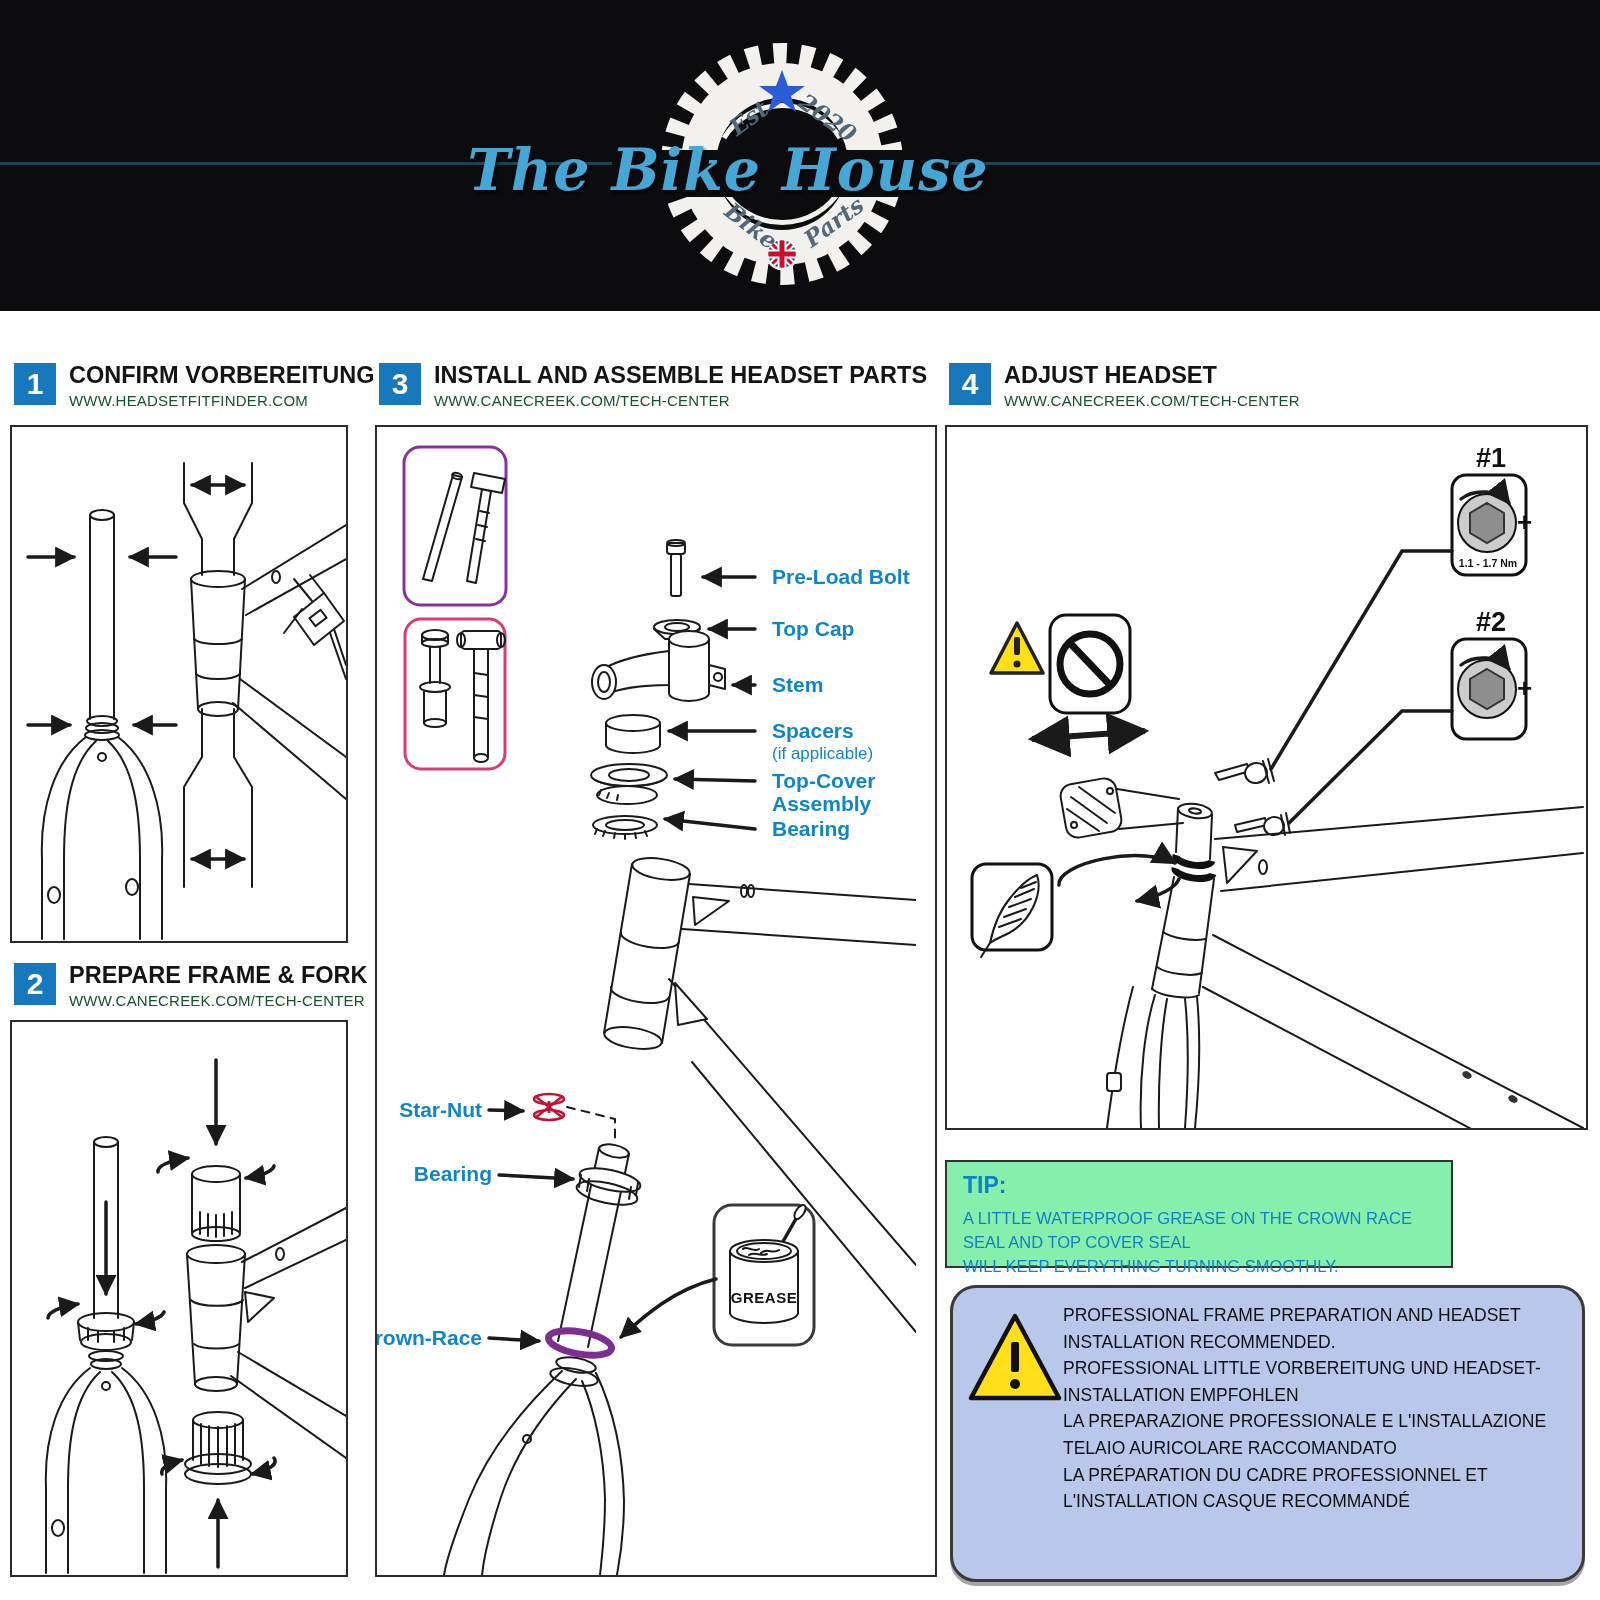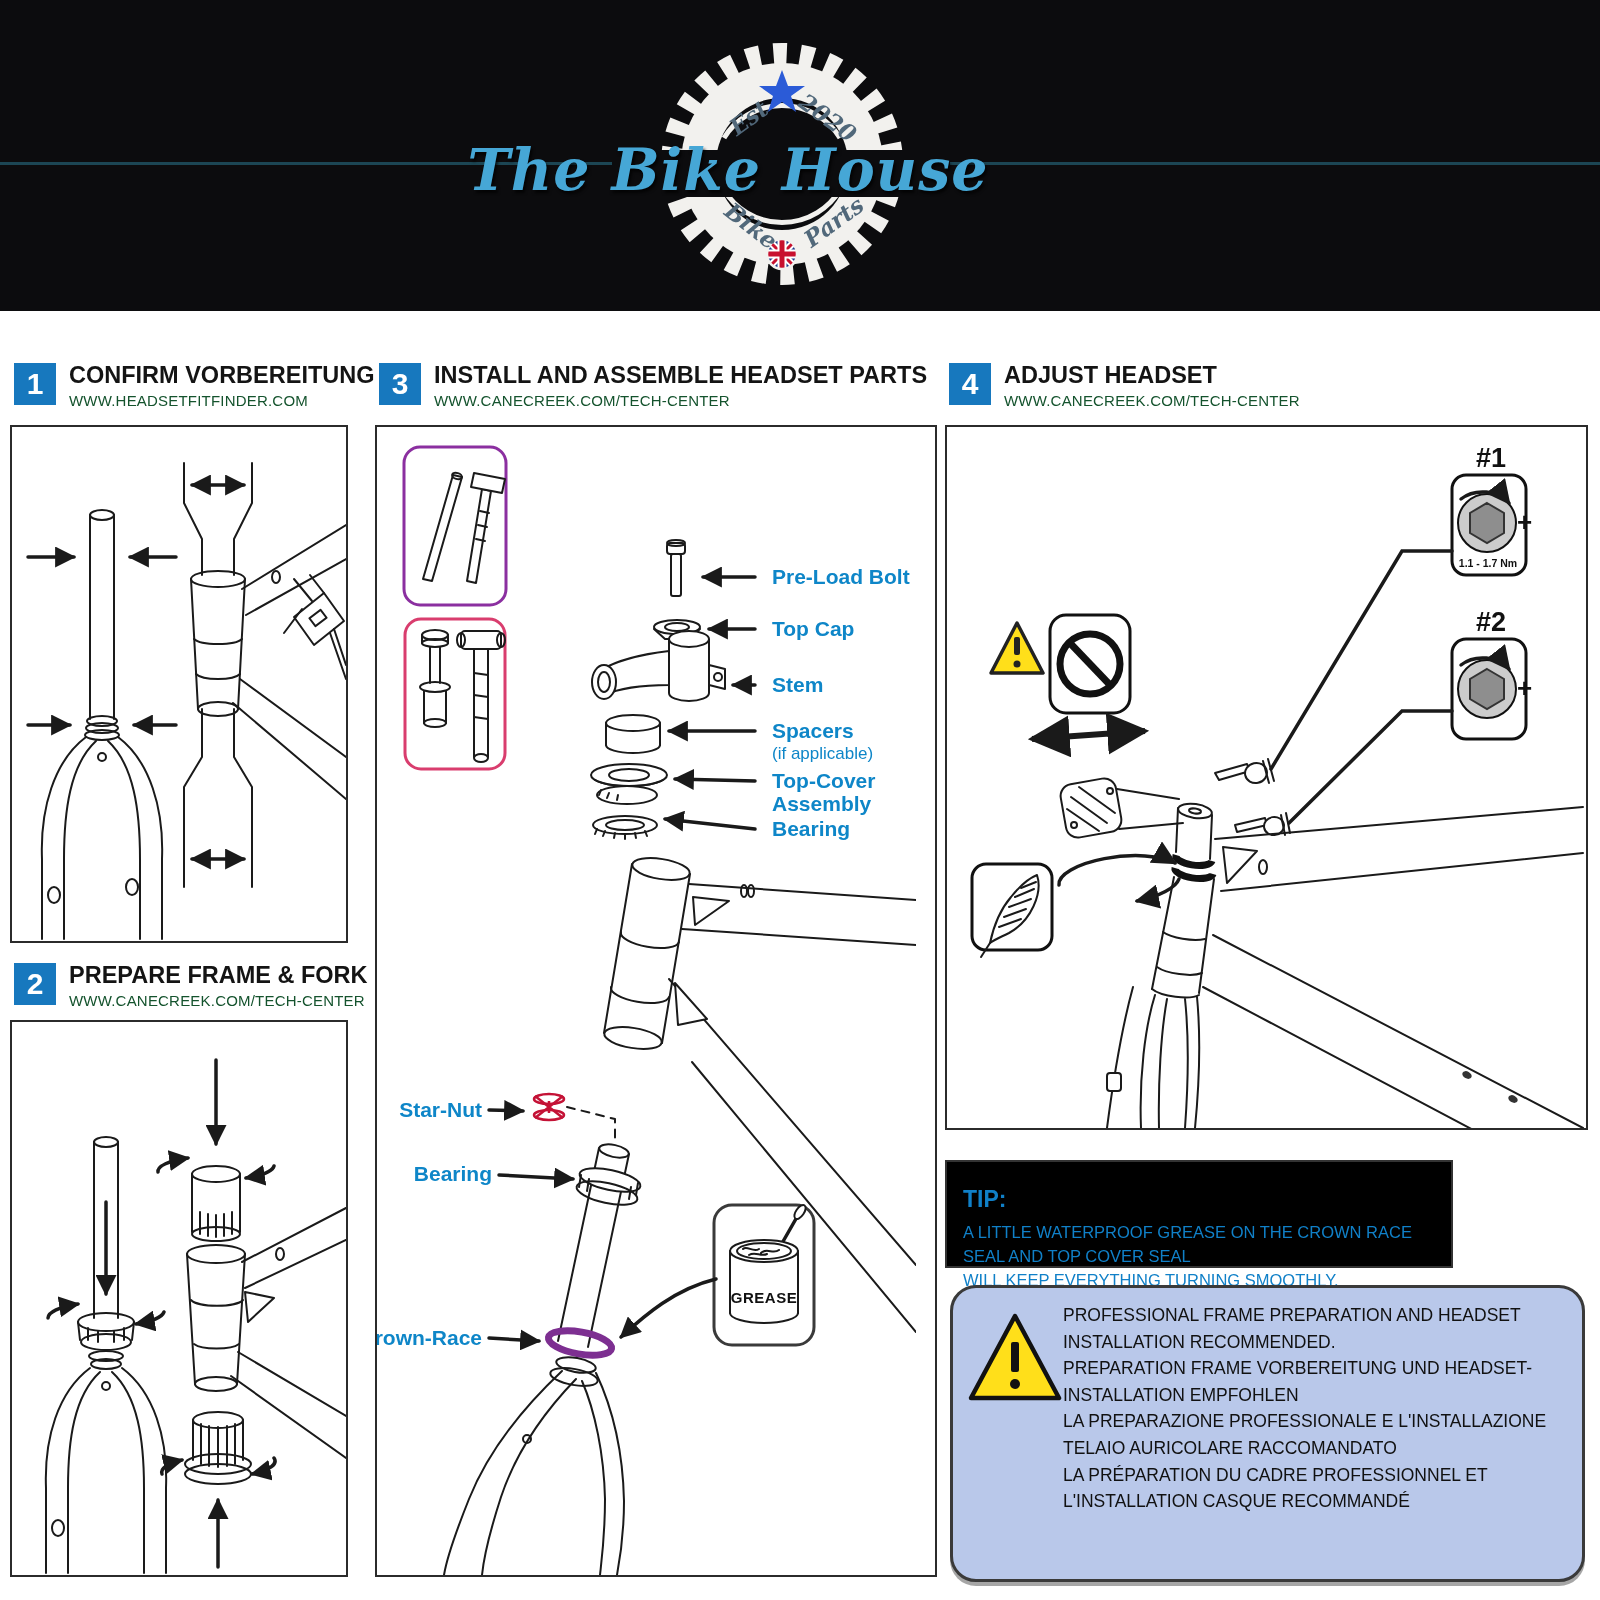--- a/index.html
+++ b/index.html
@@ -49,21 +49,21 @@
   svg .tb   { fill:#fff; stroke-width:3; }
   svg .tbp  { stroke:#8b2fa0; }
   svg .tbr  { stroke:#d93d6e; }
   svg .grease-t { font:bold 15px "Liberation Sans", sans-serif; fill:#111; letter-spacing:0.5px; }
   svg .stept { font:bold 27px "Liberation Sans", sans-serif; fill:#111; }
   svg .torq  { font:bold 10.5px "Liberation Sans", sans-serif; fill:#111; }
   svg .plus  { font:bold 26px "Liberation Sans", sans-serif; fill:#111; }
 
   
   .tip { position:absolute; left:945px; top:1160px; width:508px; height:108px;
-         background:#000000; border:2px solid #333; padding:24px 16px; }
+         background:#86efac; border:2px solid #333; padding:10px 16px; }
   .tip-title { font-weight:bold; font-size:23px; color:#1080c8; }
   .tip-body  { font-size:16.5px; color:#1080c8; line-height:1.45; margin-top:8px; }
 
   
   .warn { position:absolute; left:950px; top:1285px; width:635px; height:297px;
           background:#b9c8ea; border:3px solid #3a3a3a; border-radius:26px;
           display:flex; padding:14px 18px 14px 14px;
           box-shadow:0 4px 0 rgba(0,0,0,.35); }
   .warn-icon { flex:0 0 96px; display:flex; justify-content:center; }
   .warn-text { font-size:17.5px; color:#111; line-height:1.52; }
@@ -492,21 +492,21 @@
     <div class="warn-icon">
       <svg width="96" height="104" viewBox="0 0 96 104">
         <polygon points="48,14 92,96 4,96" fill="#ffdf1a" stroke="#111" stroke-width="4.5" stroke-linejoin="round"></polygon>
         <rect x="44" y="40" width="8" height="30" rx="2" fill="#111"></rect>
         <circle cx="48" cy="82" r="5" fill="#111"></circle>
       </svg>
     </div>
     <div class="warn-text">
       <div>PROFESSIONAL FRAME PREPARATION AND HEADSET</div>
       <div>INSTALLATION RECOMMENDED.</div>
-      <div>PREPARATION FRAME VORBEREITUNG UND HEADSET-</div>
+      <div>PROFESSIONAL LITTLE VORBEREITUNG UND HEADSET-</div>
       <div>INSTALLATION EMPFOHLEN</div>
       <div>LA PREPARAZIONE PROFESSIONALE E L'INSTALLAZIONE</div>
       <div>TELAIO AURICOLARE RACCOMANDATO</div>
       <div>LA PRÉPARATION DU CADRE PROFESSIONNEL ET</div>
       <div>L'INSTALLATION CASQUE RECOMMANDÉ</div>
     </div>
   </div>
 
 </div>
 

